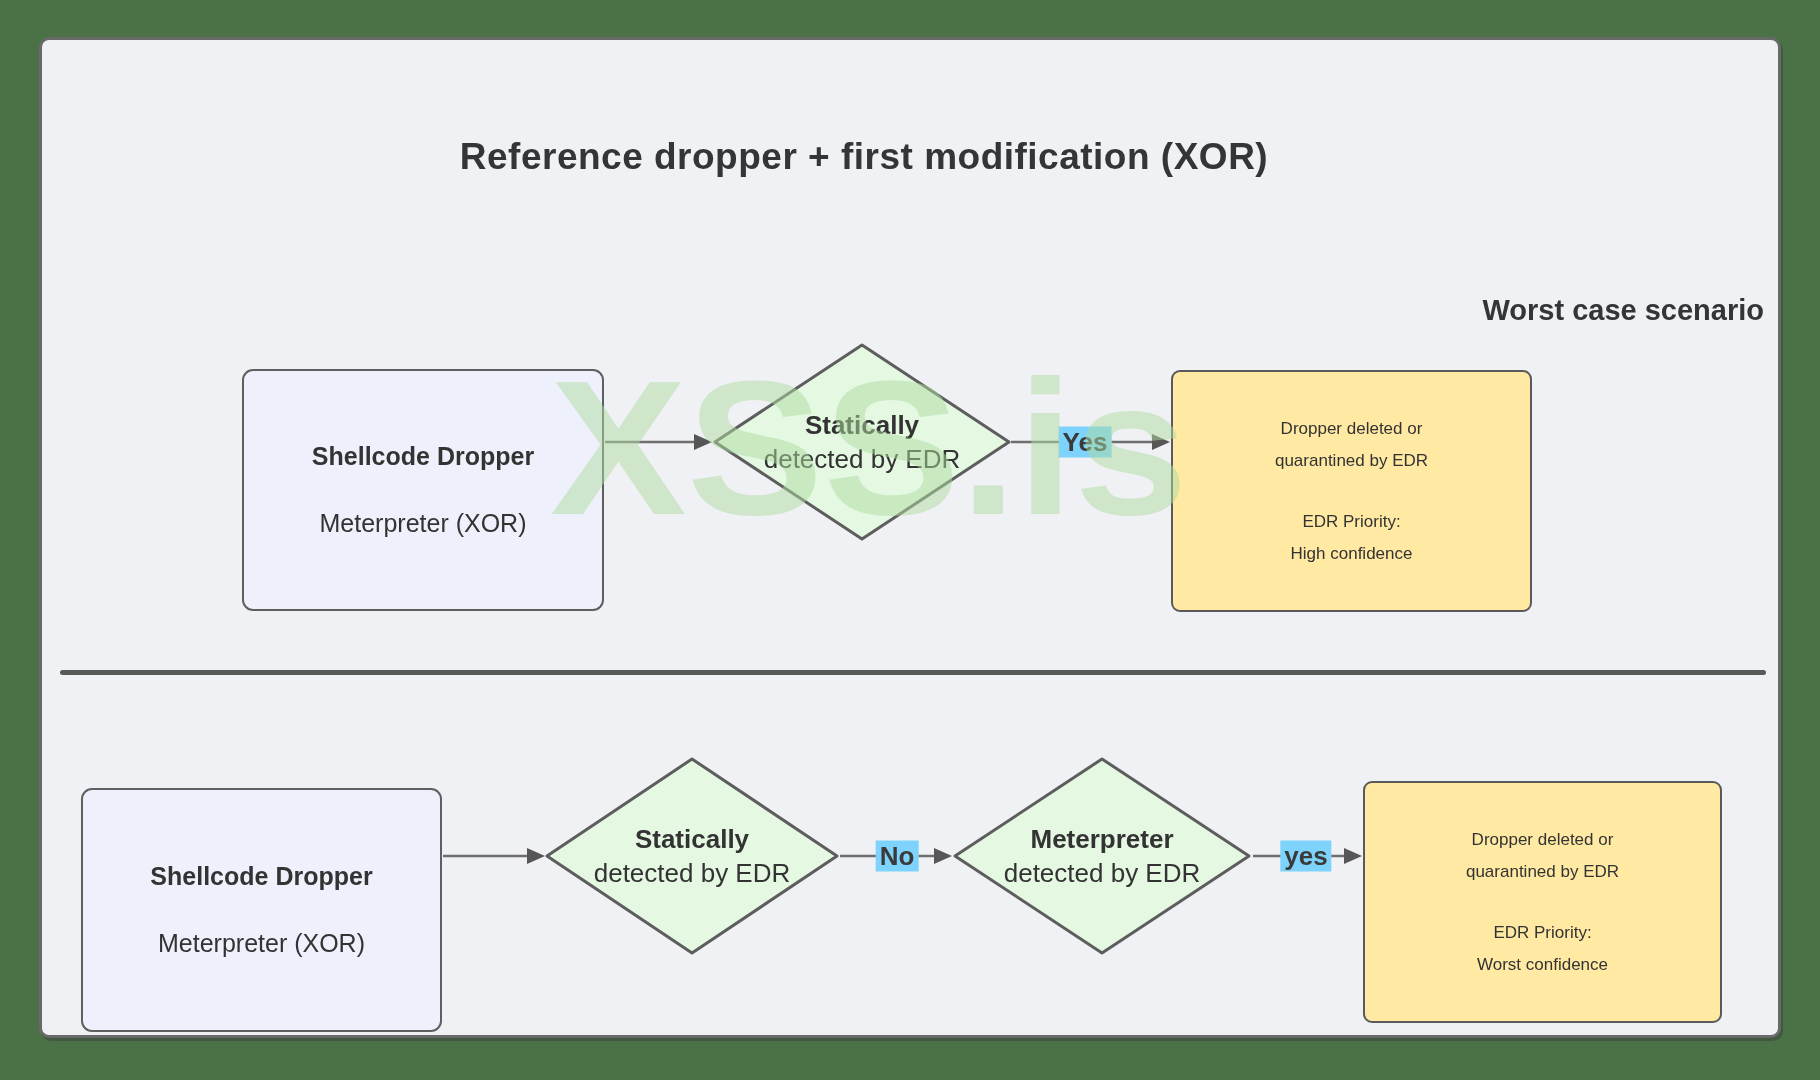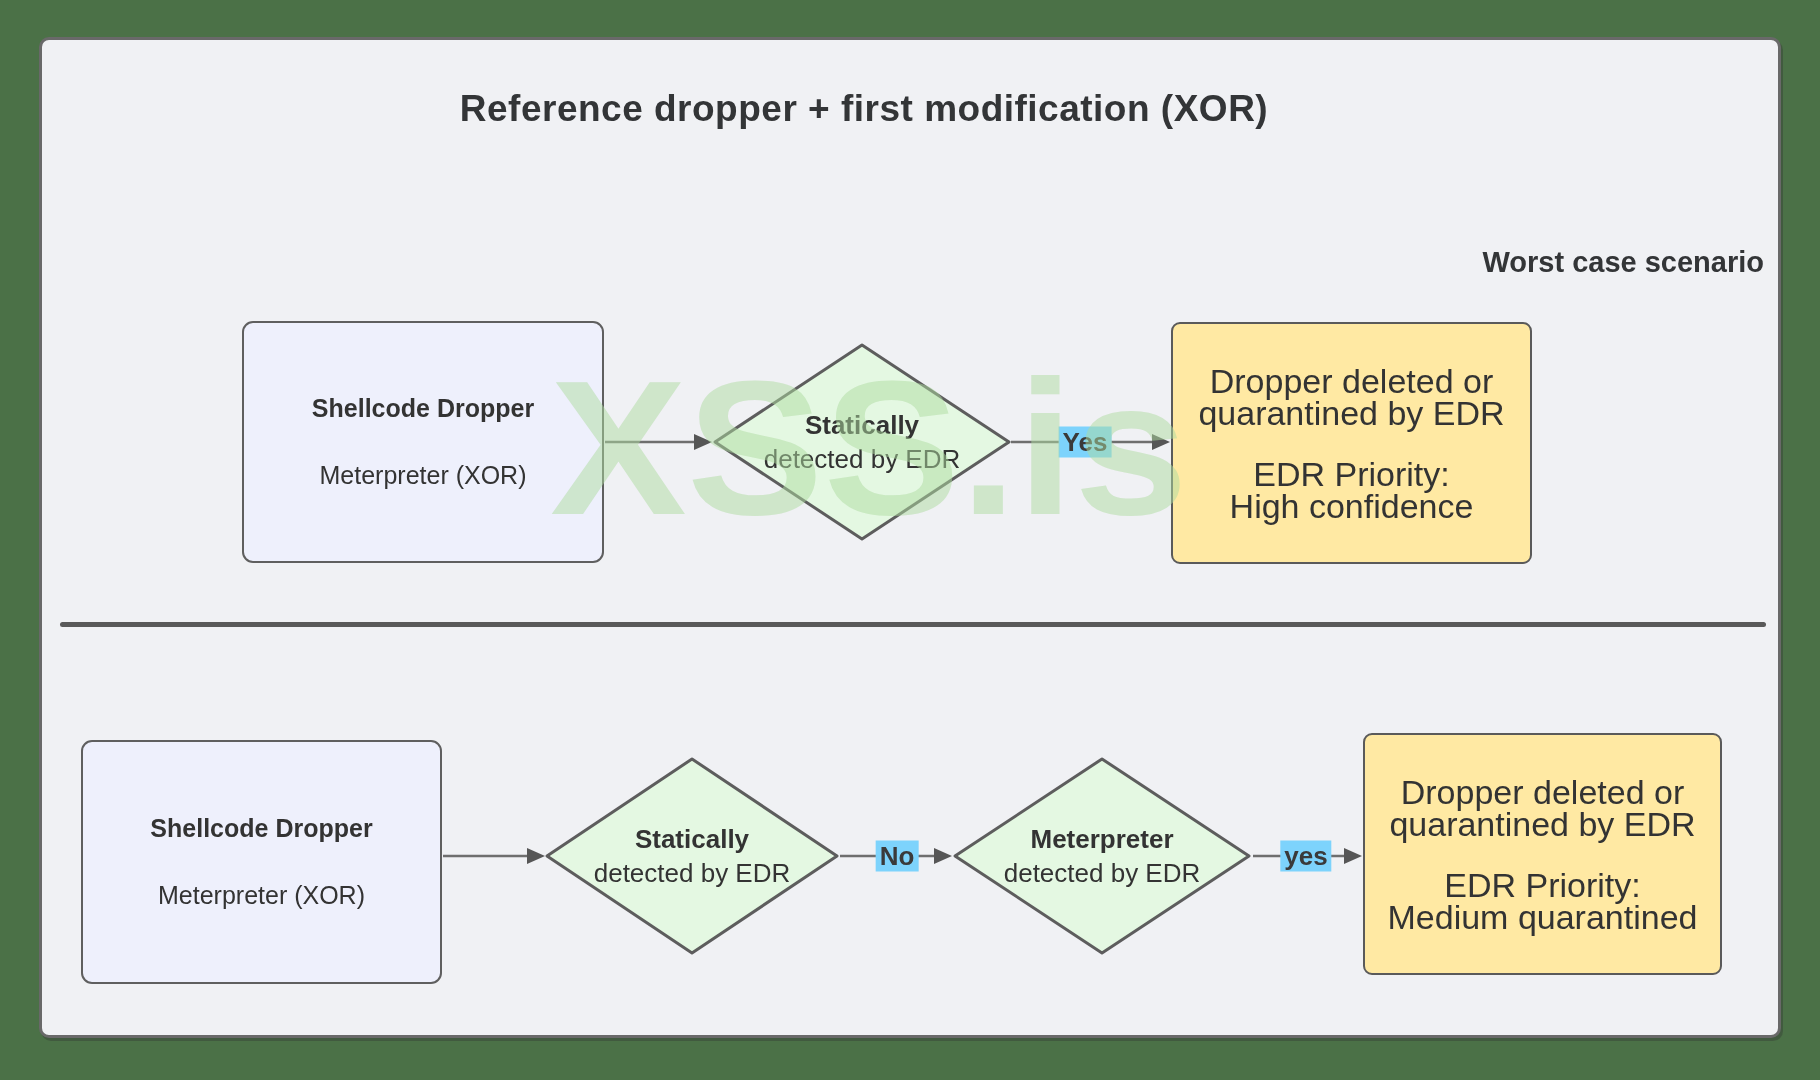--- a/index.html
+++ b/index.html
@@ -11,21 +11,21 @@
     color: #333;
   }
   .page { position: absolute; left: 0; top: 0; width: 1820px; height: 1080px; }
   .panel {
     position: absolute; left: 39px; top: 37px; width: 1742px; height: 1001px;
     background: #f0f1f4;
     border: 3px solid #696969;
     border-radius: 10px;
     box-shadow: 2px 3px 0 rgba(50,50,50,0.35);
   }
-  .abs { position: absolute; }
+  .abs { position: absolute; margin-top: 48px; }
   .page-title {
     left: 39px; top: 88px; width: 1650px;
     text-align: center;
     font-size: 37px; font-weight: bold; color: #333537;
     letter-spacing: 0.5px;
   }
   .section-heading {
     text-align: right;
     font-size: 29px; font-weight: bold; color: #333537;
   }
@@ -44,21 +44,21 @@
   .node-box .node-title { font-weight: bold; font-size: 25px; }
   .node-box .node-sub { font-size: 25px; }
 
   .outcome-box {
     background: #ffe9a3;
     border: 2px solid #5a5a5a;
     border-radius: 9px;
     display: flex; flex-direction: column; align-items: center; justify-content: center;
     gap: 29px;
     text-align: center;
-    font-size: 34px;
+    font-size: 17px;
     line-height: 32px;
   }
   .outcome-box .priority-value { font-weight: normal; }
 
   .diamond-wrap { position: absolute; }
   .diamond-wrap svg { position: absolute; left: 0; top: 0; }
   .diamond-label {
     position: absolute; left: 0; top: 0; width: 100%; height: 100%;
     display: flex; flex-direction: column; align-items: center; justify-content: center;
     text-align: left;
@@ -157,21 +157,21 @@
     </div>
   </div>
 
   <div class="abs outcome-box" style="left:1363px; top:733px; width:359px; height:242px;">
     <div>
       <div>Dropper deleted or</div>
       <div>quarantined by EDR</div>
     </div>
     <div>
       <div>EDR Priority:</div>
-      <div class="priority-value">Medium quarantined</div>
+      <div class="priority-value">Worst confidence</div>
     </div>
   </div>
 
   <span class="edge-label" style="left:897px; top:856px;">No</span>
   <span class="edge-label" style="left:1306px; top:856px;">yes</span>
 
   <svg class="connector-layer">
 
     <line x1="605" y1="442" x2="697" y2="442" stroke="#6e6e6e" stroke-width="2.5"></line>
     <polygon points="712,442 694,434 694,450" fill="#565656"></polygon>

